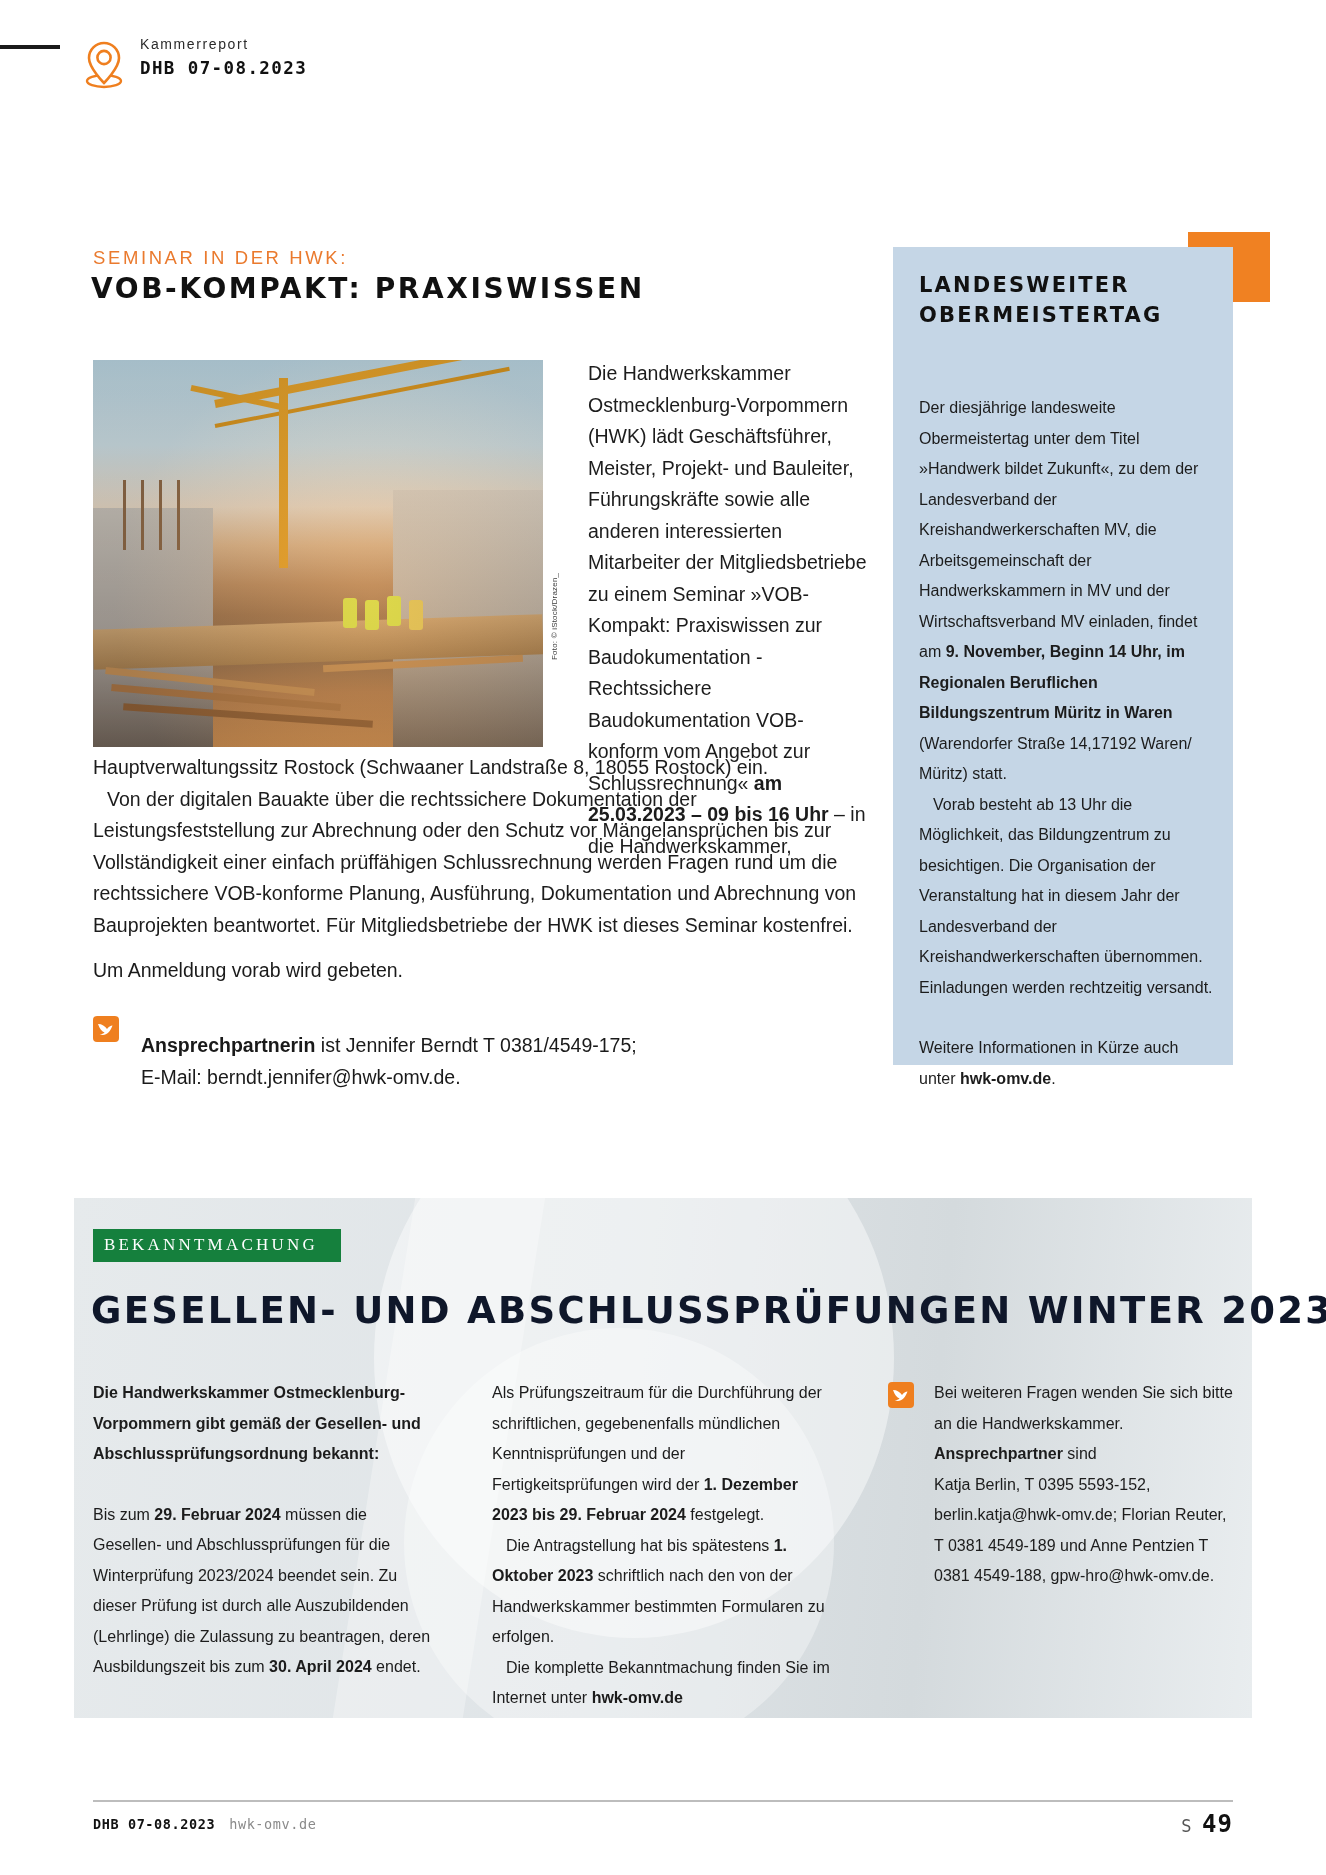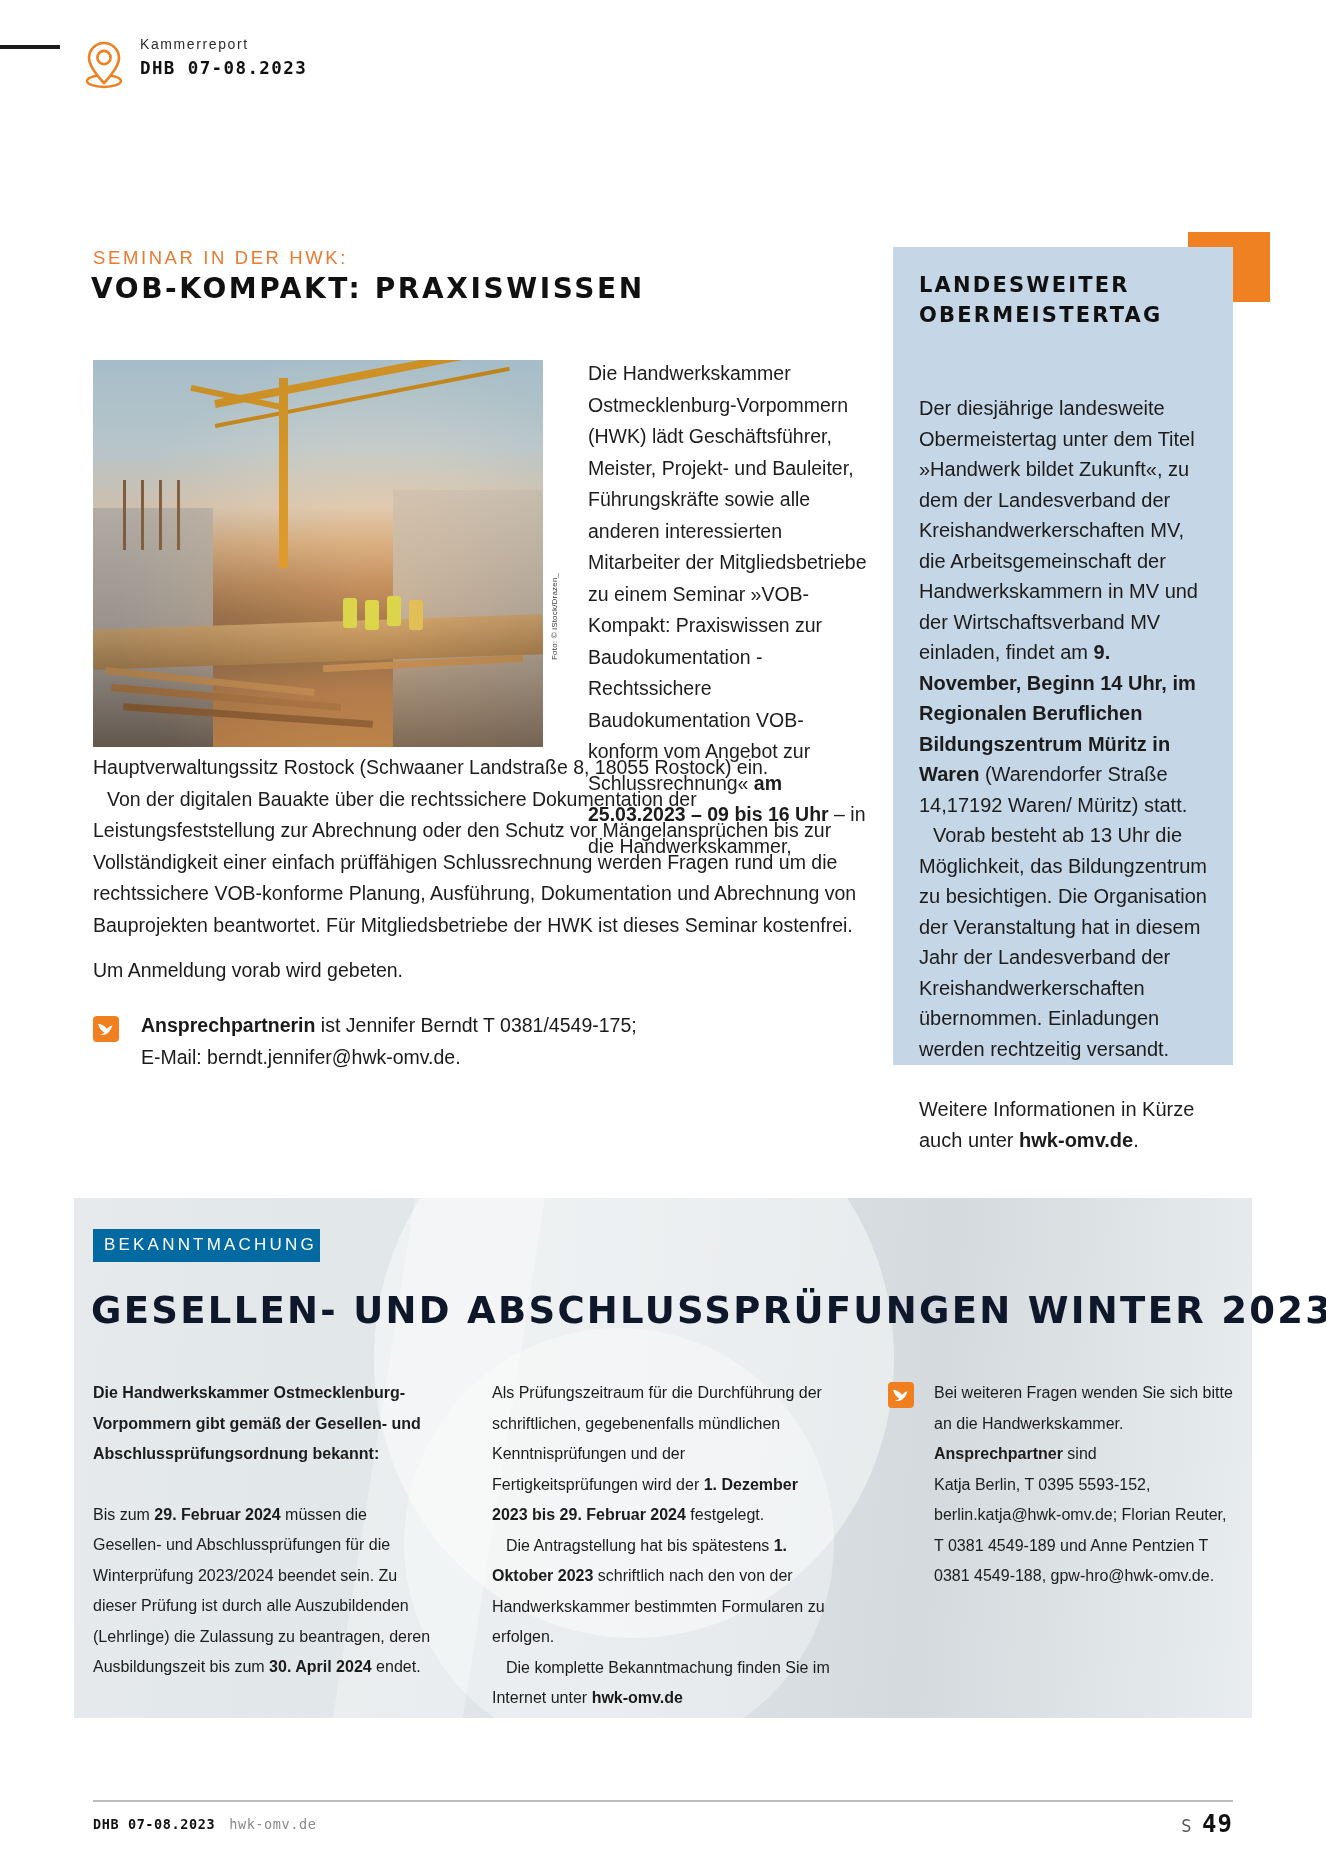--- a/index.html
+++ b/index.html
@@ -250,20 +250,21 @@
     left: 0;
     top: 6px;
     width: 26px;
     height: 26px;
     background: #ef7f1f;
     border-radius: 4px;
   }
   .contact-icon svg { display: block; }
   .contact-text {
     margin-left: 48px;
+    margin-top: 20px;
   }
   b, strong { font-weight: bold; }
 
   
   .blue-box {
     position: absolute;
     left: 893px;
     top: 247px;
     width: 340px;
     height: 818px;
@@ -295,21 +296,21 @@
     font-weight: bold;
     letter-spacing: 2.2px;
     line-height: 30px;
     color: #111111;
   }
   .blue-body {
     position: absolute;
     left: 919px;
     top: 393px;
     width: 295px;
-    font-size: 20px;
+    font-size: 16px;
     line-height: 30.5px;
     color: #1c1c1c;
   }
   .blue-body p { margin: 0; }
   .blue-body p.indent { text-indent: 14px; }
   .blue-body .spacer { height: 30px; }
 
   
   .grey-panel {
     position: absolute;
@@ -345,26 +346,26 @@
     width: 130px;
     height: 520px;
     background: rgba(255,255,255,0.30);
     transform: skewX(-9deg);
   }
 
   .bekanntmachung-tag {
     position: absolute;
     left: 93px;
     top: 1229px;
-    background: #0369a1;
+    background: #15803d;
     color: #ffffff;
     font-size: 17px;
     letter-spacing: 3.2px;
-    padding: 6px 3px 7px 11px;
-    font-family: Liberation Sans, sans-serif;
+    padding: 6px 23px 7px 11px;
+    font-family: Liberation Serif, serif;
   }
   .bottom-headline {
     position: absolute;
     left: 91px;
     top: 1289px;
     font-family: "DejaVu Sans", sans-serif;
     font-size: 37px;
     font-weight: bold;
     letter-spacing: 2.3px;
     color: #0f172a;

